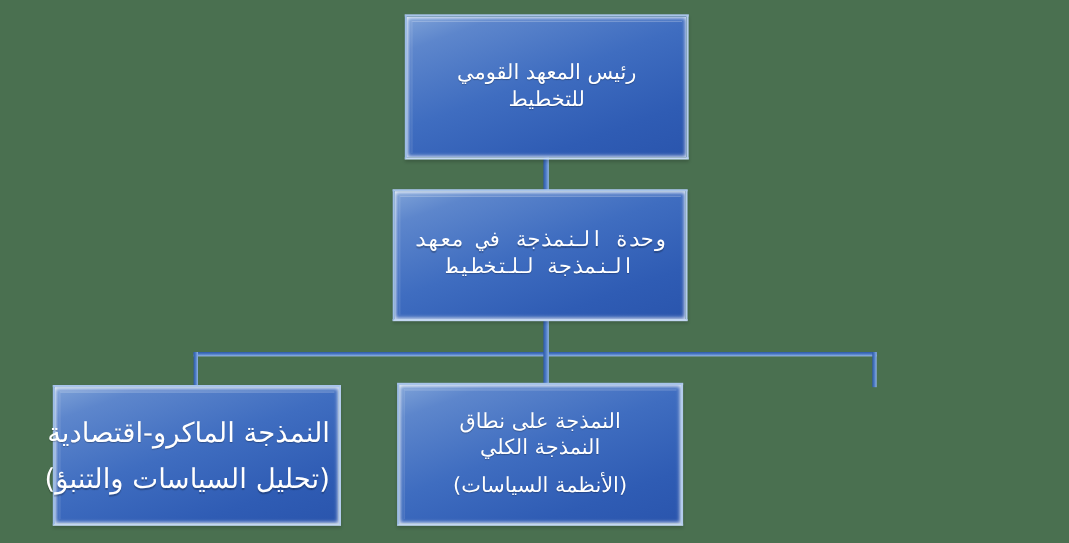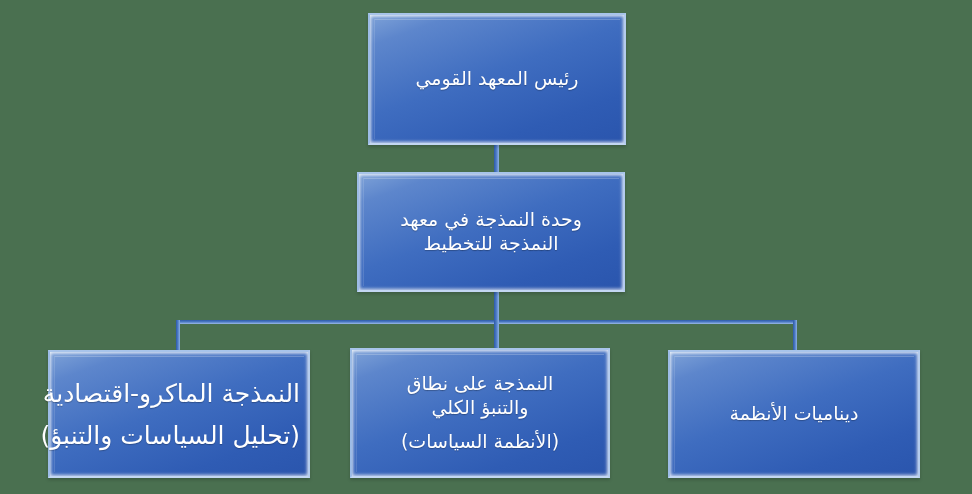--- a/index.html
+++ b/index.html
@@ -88,23 +88,23 @@
   }
   .node-line.small {
     font-size: 25px;
   }
   .node-line.gap-top {
     margin-top: 11px;
   }
 
   
   #node-president      { left: 368px; top: 13px;  width: 258px; height: 132px; }
-  #node-modeling-unit  { left: 357px; top: 172px; width: 268px; height: 120px; }
+  #node-modeling-unit  { left: 357px; top: 172px; width: 268px; height: 120px; font-family: Liberation Mono, monospace; }
   #node-macro-economic { left: 48px;  top: 350px; width: 262px; height: 128px; }
-  #node-macro-scale    { left: 350px; top: 348px; width: 260px; height: 130px; }
+  #node-macro-scale    { left: 361px; top: 348px; width: 260px; height: 130px; }
   #node-system-dynamics{ left: 668px; top: 350px; width: 252px; height: 128px; }
 
   
   #conn-president-unit   { left: 494px; top: 143px; width: 5px;   height: 31px; }
   #conn-unit-drop        { left: 494px; top: 290px; width: 5px;   height: 34px; }
   #conn-bus              { left: 176px; top: 320px; width: 621px; height: 4px; }
   #conn-branch-left      { left: 176px; top: 320px; width: 4px;   height: 32px; }
   #conn-branch-center    { left: 494px; top: 320px; width: 5px;   height: 30px; }
   #conn-branch-right     { left: 793px; top: 320px; width: 4px;   height: 32px; }
 </style>
@@ -120,35 +120,33 @@
   <div class="connector horiz" id="conn-bus"></div>
 
   <div class="connector" id="conn-branch-left"></div>
 
   <div class="connector" id="conn-branch-center"></div>
 
   <div class="connector" id="conn-branch-right"></div>
 
   <div class="node" id="node-president">
     <span class="node-line">رئيس المعهد القومي</span>
+    <span class="node-line">للتخطيط</span>
   </div>
 
   <div class="node" id="node-modeling-unit">
     <span class="node-line">وحدة النمذجة في معهد</span>
     <span class="node-line">النمذجة للتخطيط</span>
   </div>
 
   <div class="node" id="node-macro-economic">
     <span class="node-line small">النمذجة الماكرو-اقتصادية</span>
     <span class="node-line small gap-top">(تحليل السياسات والتنبؤ)</span>
   </div>
 
   <div class="node" id="node-macro-scale">
     <span class="node-line">النمذجة على نطاق</span>
-    <span class="node-line">والتنبؤ الكلي</span>
+    <span class="node-line">النمذجة الكلي</span>
     <span class="node-line gap-top">(الأنظمة السياسات)</span>
   </div>
 
-  <div class="node" id="node-system-dynamics">
-    <span class="node-line">ديناميات الأنظمة</span>
-  </div>
 
 </div>
 
 </body></html>

